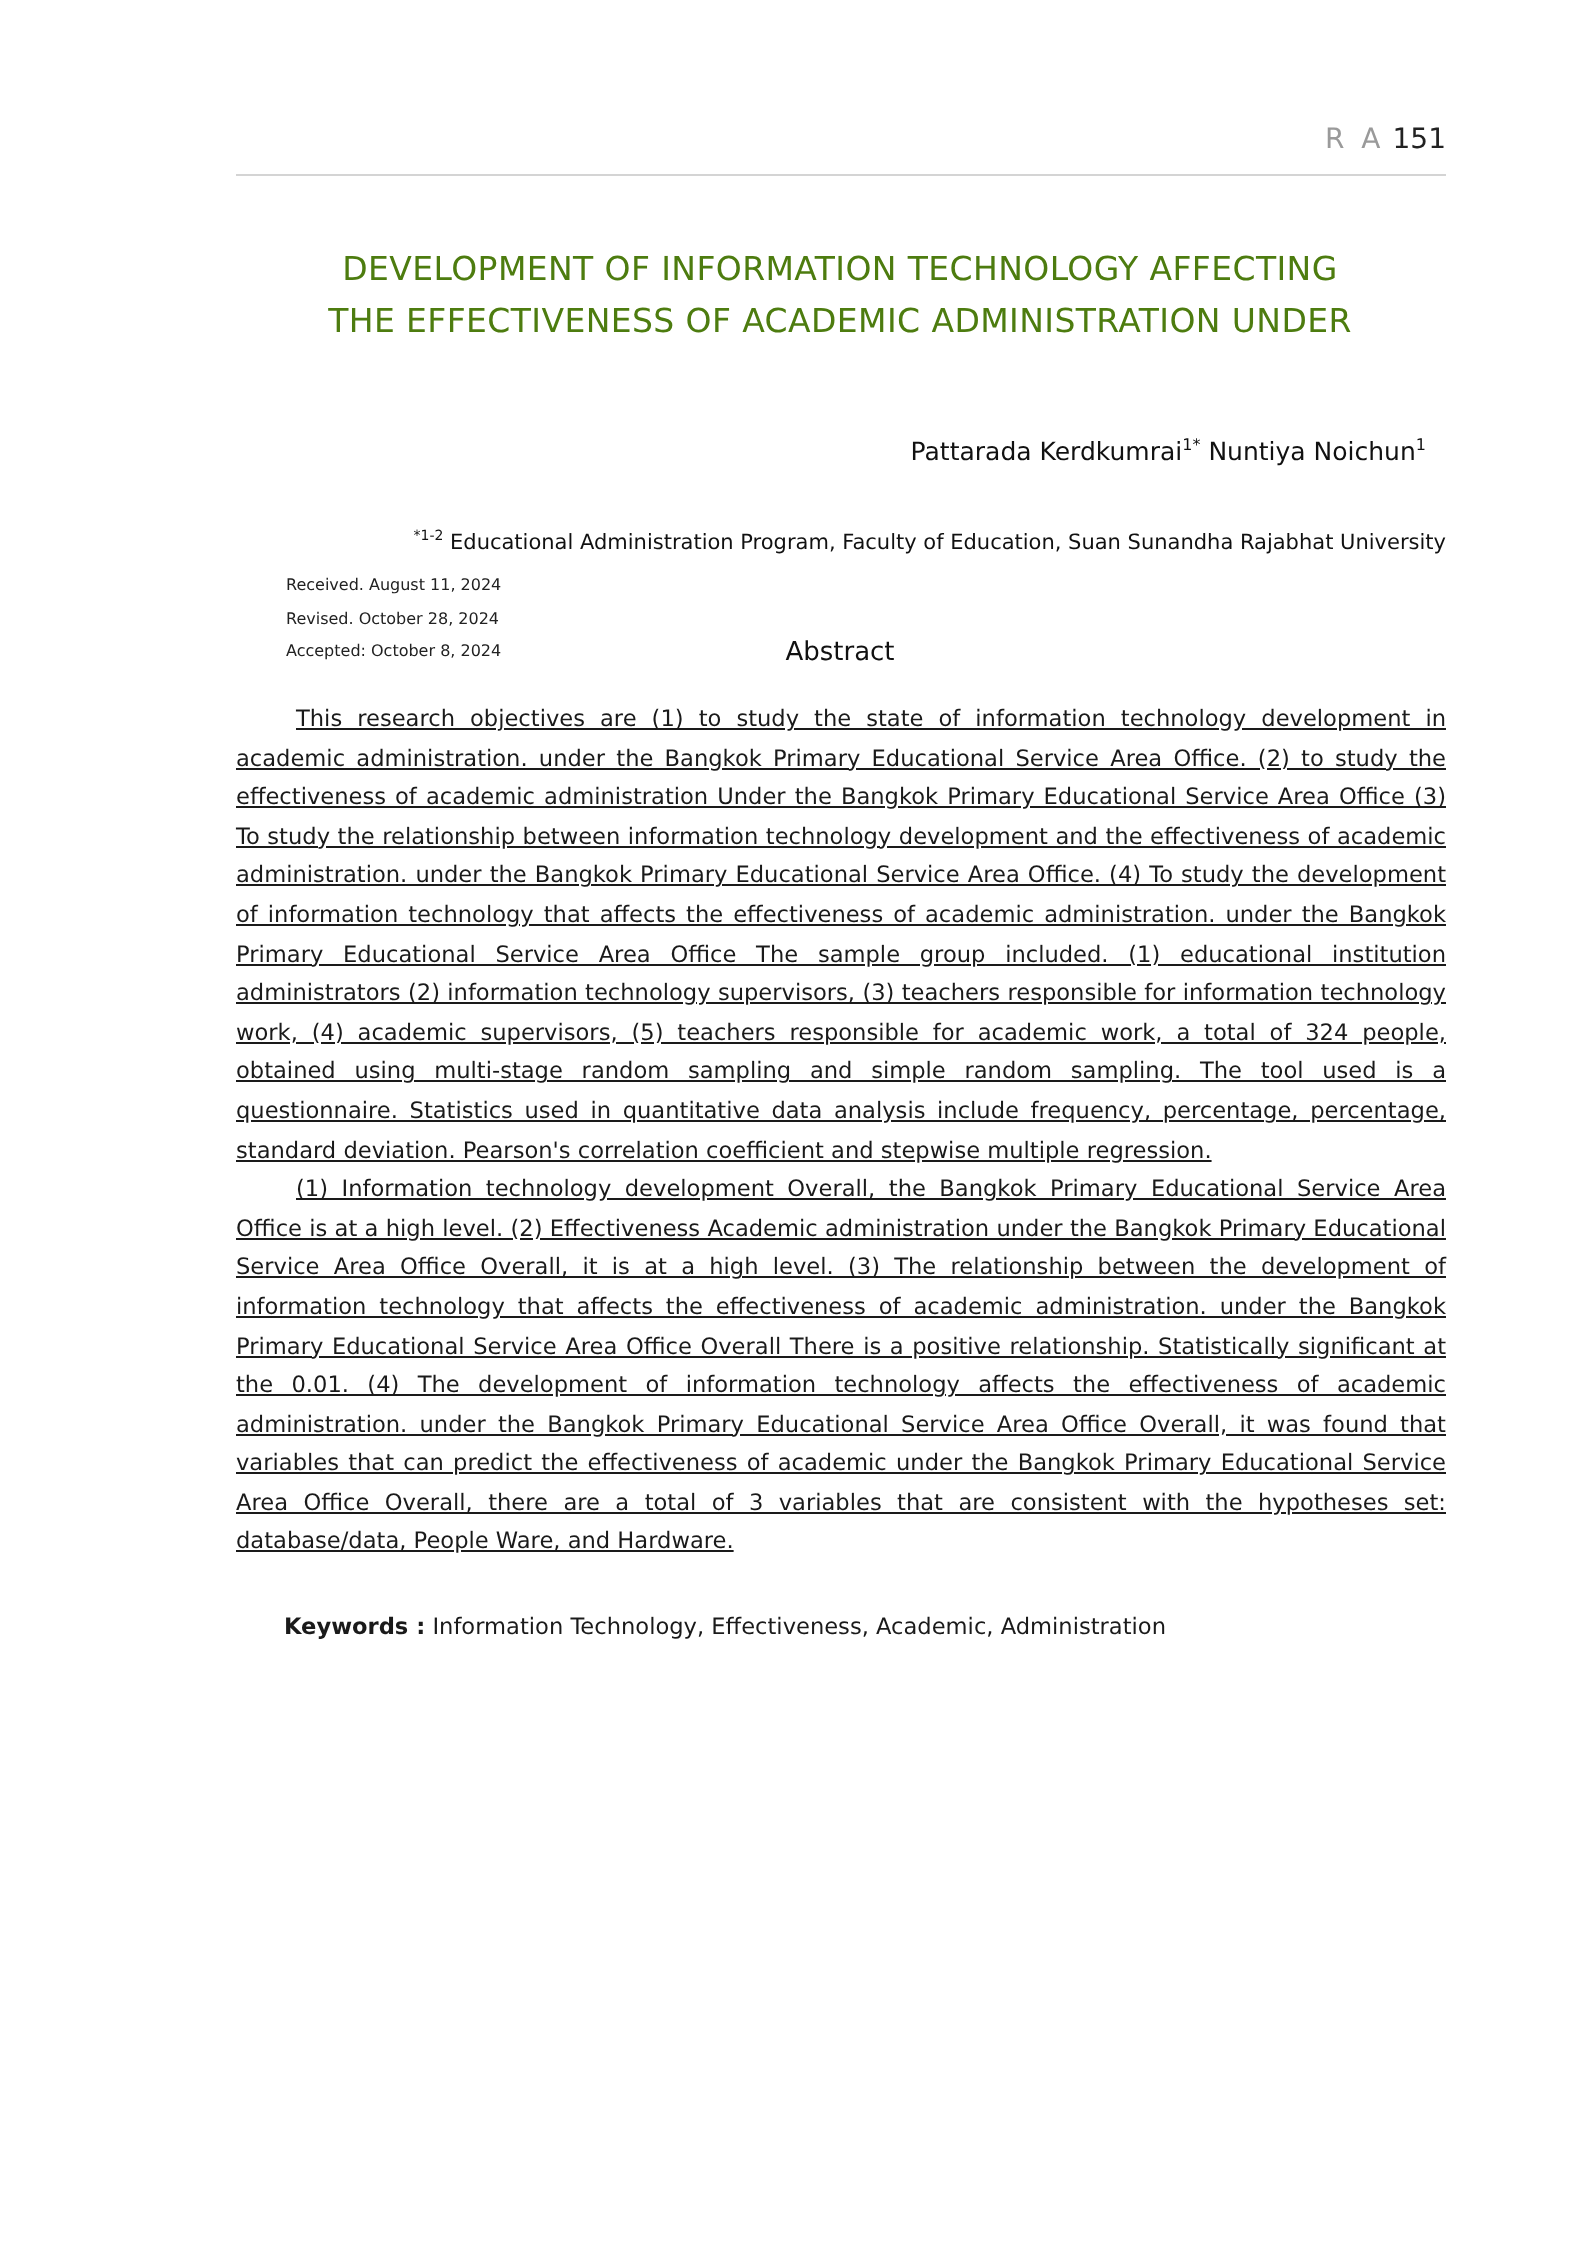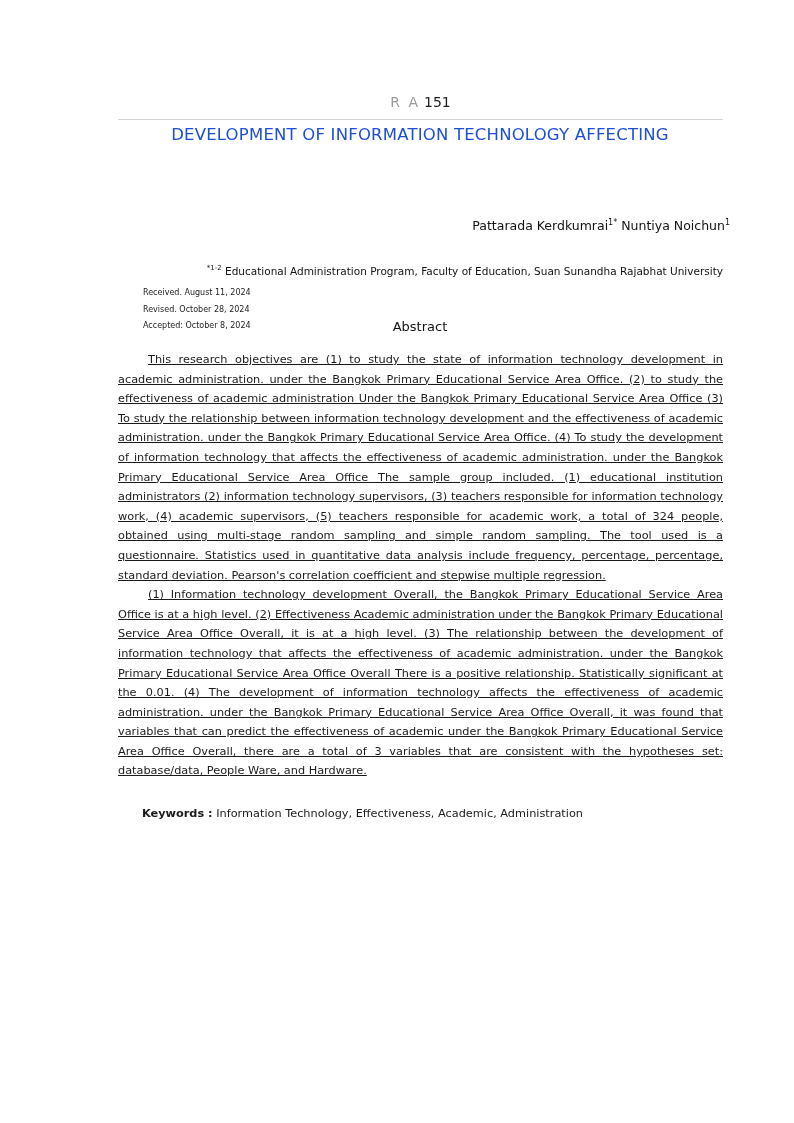--- a/index.html
+++ b/index.html
@@ -3,32 +3,32 @@
   <meta charset="utf-8">
   <style>
     html, body { margin: 0; padding: 0; background: #ffffff; }
     body {
       width: 794px; height: 1123px; position: relative; overflow: hidden;
       font-family: "DejaVu Sans", sans-serif; color: #1a1a1a;
     }
     .page-header {
       position: absolute; left: 118px; top: 60px; width: 605px; height: 27px;
       border-bottom: 1px solid #d4d4d4;
-      text-align: center; font-size: 14px; line-height: 20px; margin-top: 32px;
+      text-align: right; font-size: 14px; line-height: 20px;
     }
     .page-header .journal { color: #9a9a9a; letter-spacing: 2px; margin-right: 4px; }
     .page-header .pageno { color: #222; }
     .title {
       position: absolute; left: 100px; top: 122px; width: 640px;
       text-align: center; font-size: 16.5px; line-height: 25.5px;
-      letter-spacing: 0.2px; color: #1d4ed8; margin: 0; font-weight: normal;
+      letter-spacing: 0.2px; color: #4d7c0f; margin: 0; font-weight: normal;
     }
     .title div { white-space: nowrap; }
     .authors {
-      position: absolute; right: 64px; top: 218px;
+      position: absolute; right: 81px; top: 218px;
       font-size: 12.5px; color: #111; white-space: nowrap;
     }
     .authors sup { font-size: 8px; }
     .affil {
       position: absolute; right: 71px; top: 259px;
       font-size: 10.5px; color: #111; text-align: left; line-height: 18px; white-space: nowrap;
     }
     .affil sup { font-size: 7px; }
     .dates {
       position: absolute; left: 143px; top: 285px;
@@ -51,20 +51,21 @@
   </style>
 </head>
 <body>
 
 <div class="page-header">
   <span class="journal">R A</span><span class="pageno">151</span>
 </div>
 
 <h1 class="title">
   <div>DEVELOPMENT OF INFORMATION TECHNOLOGY AFFECTING</div>
+  <div>THE EFFECTIVENESS OF ACADEMIC ADMINISTRATION UNDER</div>
 </h1>
 
 <div class="authors">
   <span>Pattarada Kerdkumrai</span><sup>1*</sup>
   <span>Nuntiya Noichun</span><sup>1</sup>
 </div>
 
 <div class="affil">
   <div>
     <sup>*1-2</sup>

